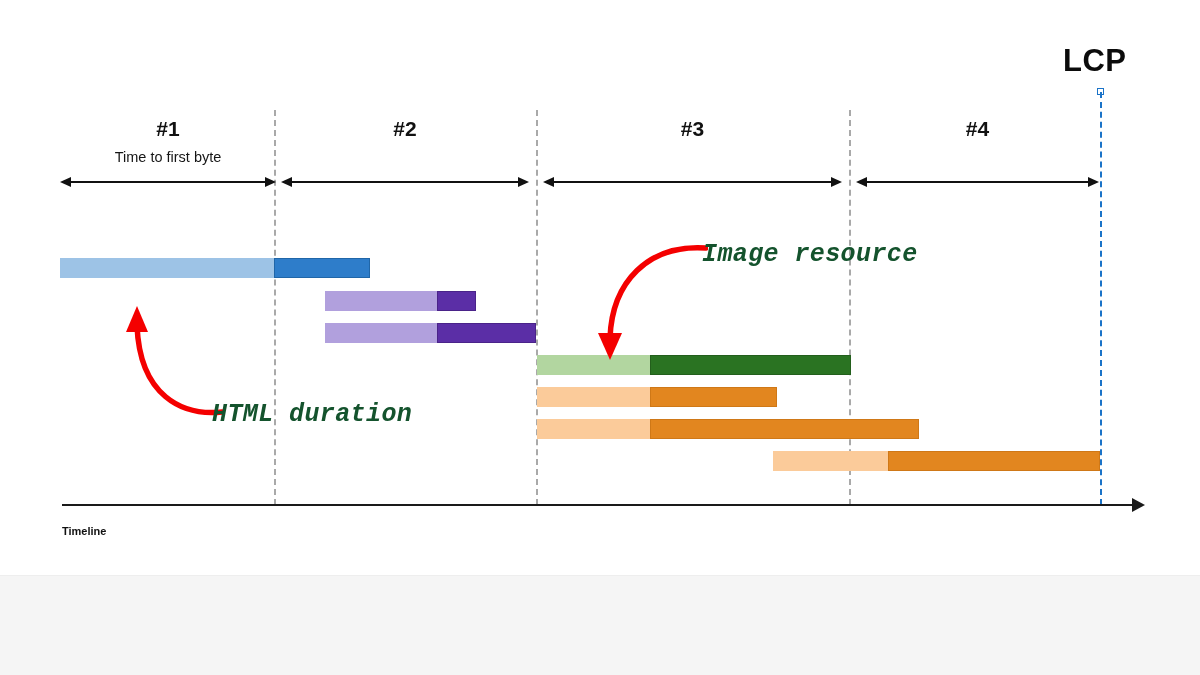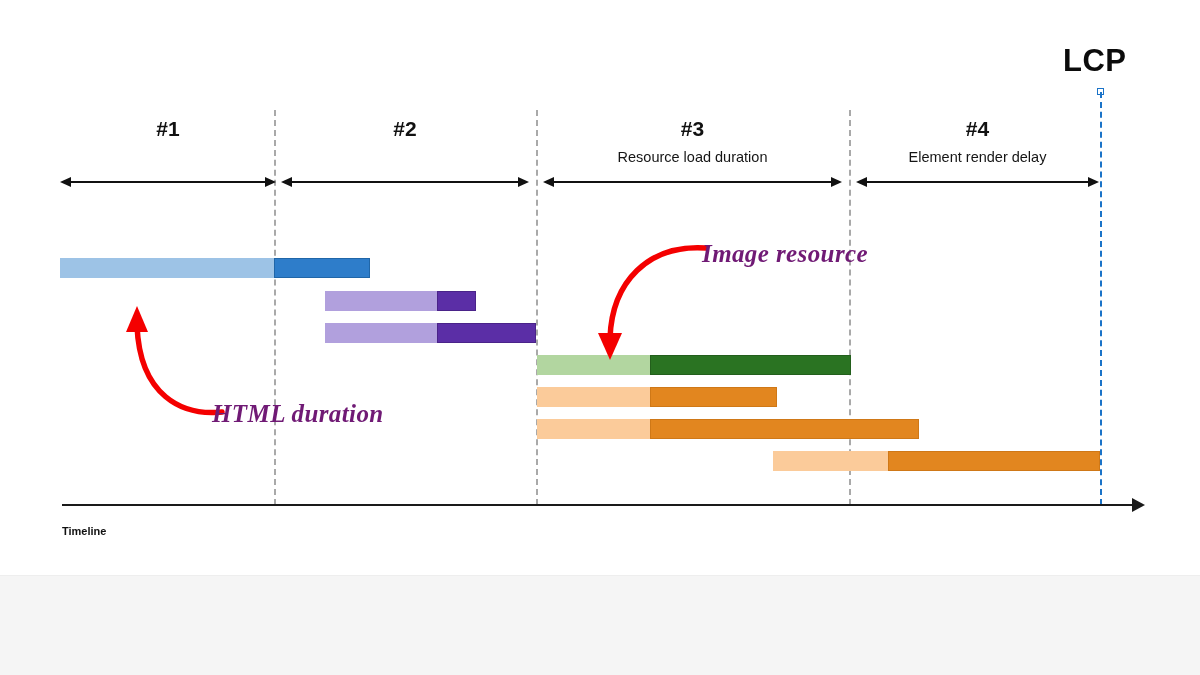--- a/index.html
+++ b/index.html
@@ -110,22 +110,22 @@
     position: absolute;
     left: 62px;
     top: 525px;
     font-size: 11px;
     font-weight: bold;
     color: #101010;
   }
   
   .annot {
     position: absolute;
-    color: #701a75;
-    font-family: Liberation Serif, serif;
+    color: #14532d;
+    font-family: Liberation Mono, monospace;
     font-style: italic;
     font-weight: bold;
     font-size: 25px;
     letter-spacing: 0.4px;
     white-space: nowrap;
   }
   
   #legend {
     position: absolute;
     left: 0;
@@ -146,49 +146,48 @@
     <div class="lcp-label">LCP</div>
     <div class="lcp-handle" style="left:1097px;"></div>
     <div class="lcp-line" style="left:1100px;"></div>
 
     <div class="gridline" style="left:274px;"></div>
     <div class="gridline" style="left:536px;"></div>
     <div class="gridline" style="left:849px;"></div>
 
     <div class="phase" style="left:62px; top:118px; width:212px;">
       <div class="phase-num">#1</div>
+      <div class="phase-name">Time to first byte</div>
     </div>
     <svg class="phase-arrow" style="position:absolute; left:60px; top:172px;" width="216" height="20" viewBox="0 0 216 20">
       <line x1="8" y1="10" x2="208" y2="10" stroke="#111" stroke-width="2.2"></line>
       <polygon points="0,10 11,5 11,15" fill="#111"></polygon>
       <polygon points="216,10 205,5 205,15" fill="#111"></polygon>
     </svg>
 
     <div class="phase" style="left:282px; top:118px; width:246px;">
       <div class="phase-num">#2</div>
     </div>
     <svg class="phase-arrow" style="position:absolute; left:281px; top:172px;" width="248" height="20" viewBox="0 0 248 20">
       <line x1="8" y1="10" x2="240" y2="10" stroke="#111" stroke-width="2.2"></line>
       <polygon points="0,10 11,5 11,15" fill="#111"></polygon>
       <polygon points="248,10 237,5 237,15" fill="#111"></polygon>
     </svg>
 
     <div class="phase" style="left:544px; top:118px; width:297px;">
       <div class="phase-num">#3</div>
-      <div class="phase-name">Resource load duration</div>
     </div>
     <svg class="phase-arrow" style="position:absolute; left:543px; top:172px;" width="299" height="20" viewBox="0 0 299 20">
       <line x1="8" y1="10" x2="291" y2="10" stroke="#111" stroke-width="2.2"></line>
       <polygon points="0,10 11,5 11,15" fill="#111"></polygon>
       <polygon points="299,10 288,5 288,15" fill="#111"></polygon>
     </svg>
 
     <div class="phase" style="left:857px; top:118px; width:241px;">
       <div class="phase-num">#4</div>
-      <div class="phase-name">Element render delay</div>
     </div>
     <svg class="phase-arrow" style="position:absolute; left:856px; top:172px;" width="243" height="20" viewBox="0 0 243 20">
       <line x1="8" y1="10" x2="235" y2="10" stroke="#111" stroke-width="2.2"></line>
       <polygon points="0,10 11,5 11,15" fill="#111"></polygon>
       <polygon points="243,10 232,5 232,15" fill="#111"></polygon>
     </svg>
 
     <div class="bar" style="left:60px; top:258px; width:310px;">
       <span class="seg" style="width:214px; background:#9dc3e6;"></span>
       <span class="seg" style="width:96px; background:#2e7dca; border:1px solid #2066a8;"></span>

